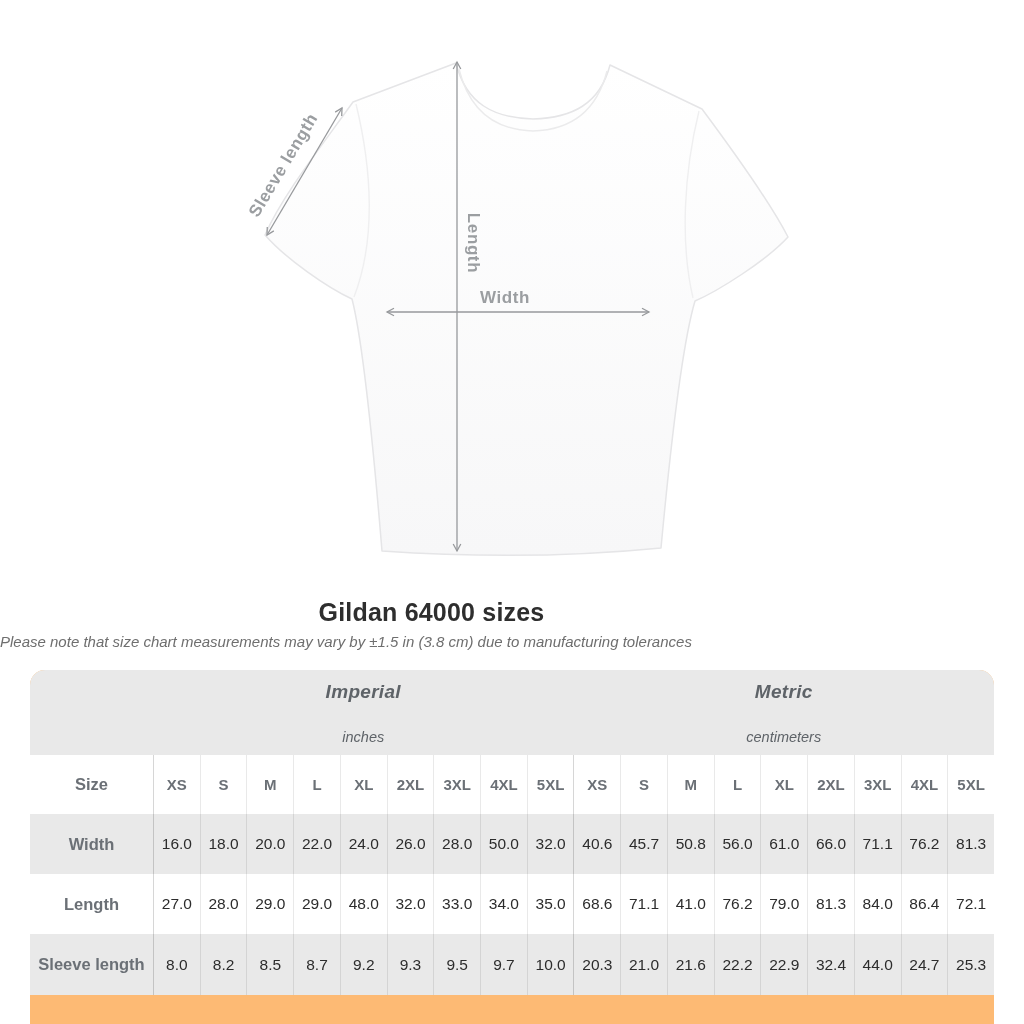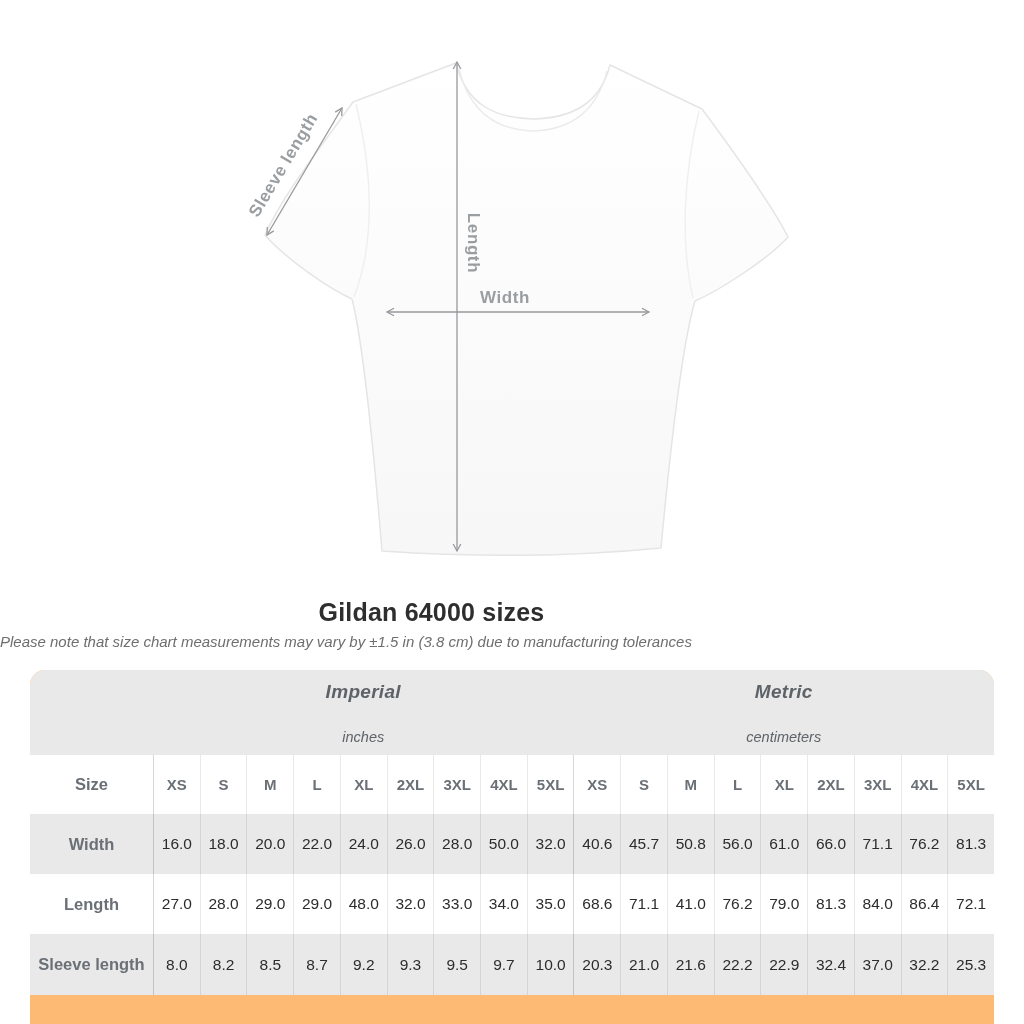--- a/index.html
+++ b/index.html
@@ -158,18 +158,18 @@
       <div class="cell r-gray val div-minor">9.3</div>
       <div class="cell r-gray val div-minor">9.5</div>
       <div class="cell r-gray val div-minor">9.7</div>
       <div class="cell r-gray val div-minor">10.0</div>
       <div class="cell r-gray val div-major">20.3</div>
       <div class="cell r-gray val div-minor">21.0</div>
       <div class="cell r-gray val div-minor">21.6</div>
       <div class="cell r-gray val div-minor">22.2</div>
       <div class="cell r-gray val div-minor">22.9</div>
       <div class="cell r-gray val div-minor">32.4</div>
-      <div class="cell r-gray val div-minor">37.0</div>
-      <div class="cell r-gray val div-minor">32.2</div>
+      <div class="cell r-gray val div-minor">44.0</div>
+      <div class="cell r-gray val div-minor">24.7</div>
       <div class="cell r-gray val div-minor">25.3</div>
     </div>
 
 </div>
 
 </body></html>

